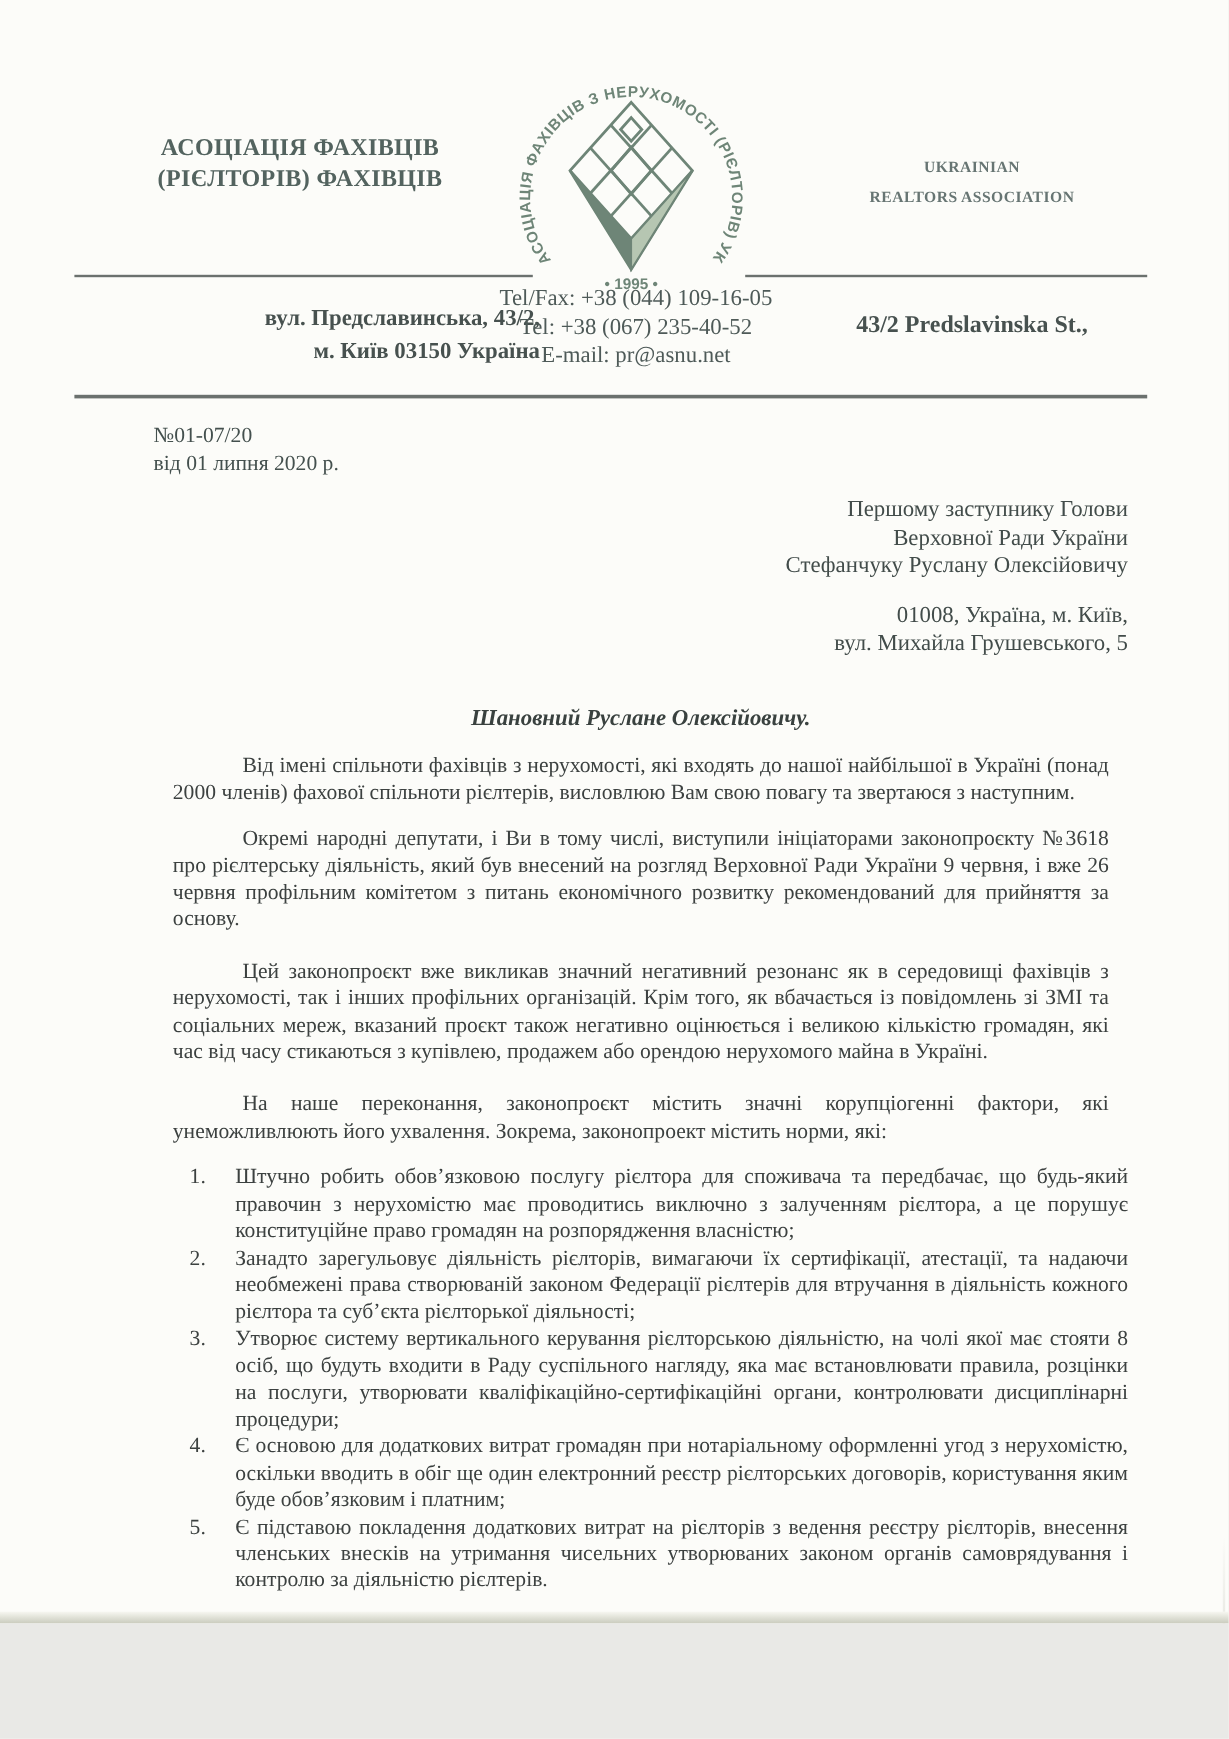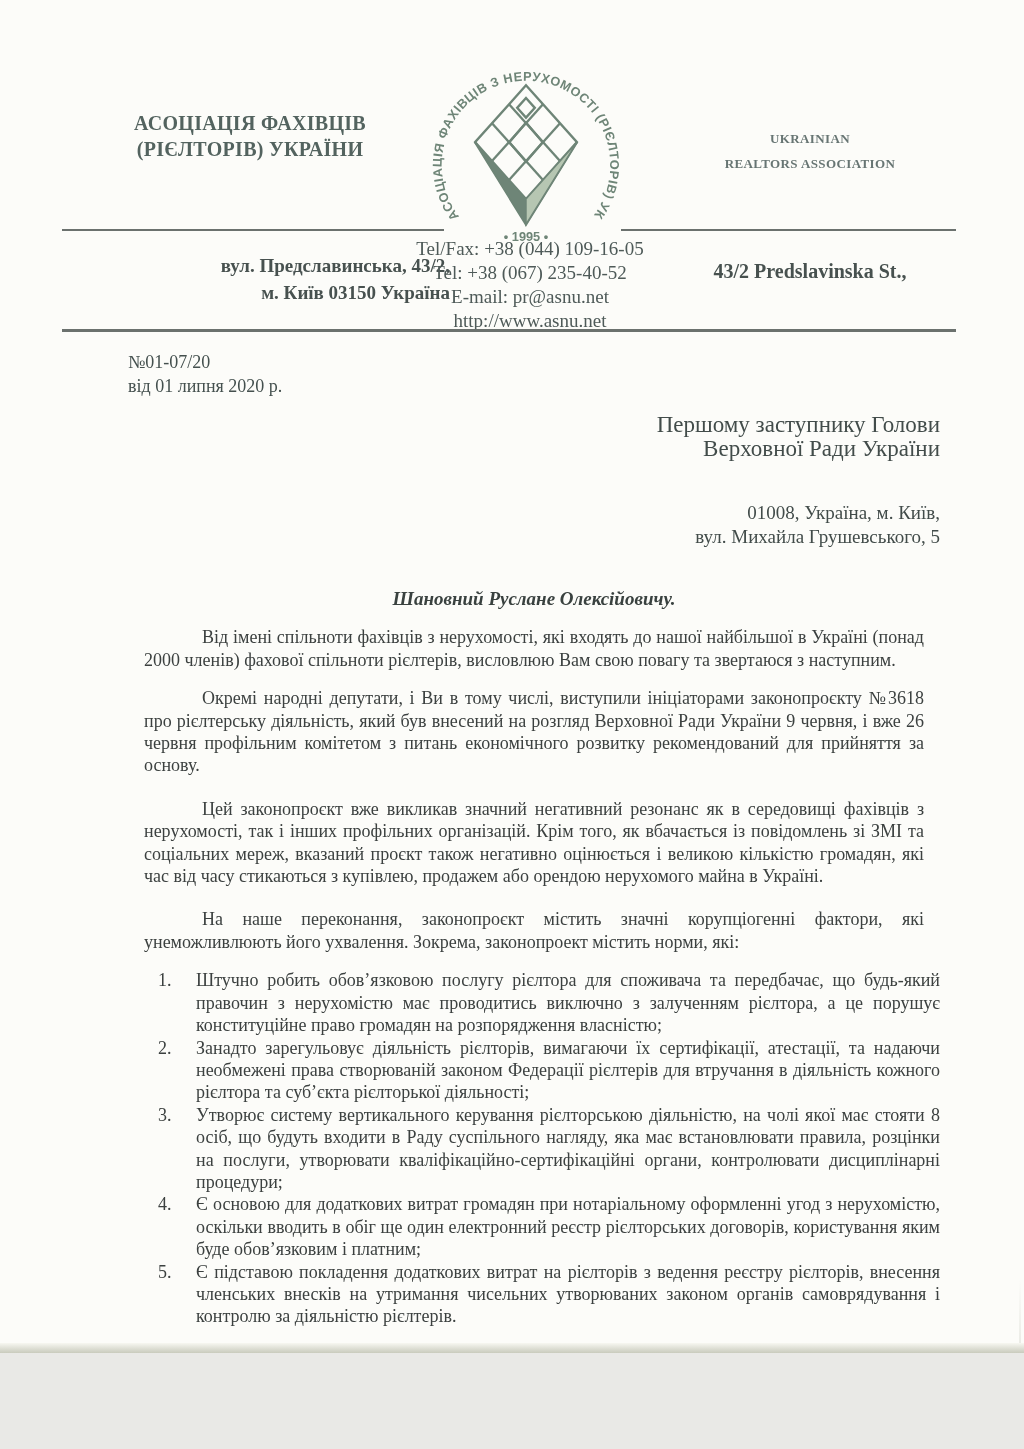--- a/index.html
+++ b/index.html
@@ -44,21 +44,21 @@
     text-align:center;font-weight:bold;font-size:20px;line-height:27px;
     color:#47514f;
   }
   
   .ref-block{
     position:absolute;left:128px;top:350px;
     font-size:18px;line-height:24px;color:#44504e;
   }
   .addressee{
     position:absolute;left:128px;top:413px;width:812px;
-    text-align:right;font-size:23px;line-height:23.5px;color:#424c4a;
+    text-align:right;font-size:19px;line-height:23.5px;color:#424c4a;
   }
   .addressee-addr{
     position:absolute;left:128px;top:501px;width:812px;
     text-align:right;font-size:19px;line-height:23.5px;color:#424c4a;
   }
   
   .letter-body{
     position:absolute;left:128px;top:588px;width:812px;
     font-size:18px;line-height:22.4px;text-align:justify;color:#3c4140;
   }
@@ -84,21 +84,21 @@
     background:linear-gradient(rgba(180,184,170,0),rgba(170,174,158,.55));
   }
 </style>
 </head>
 <body>
 
 <div class="page">
 
   <div class="org-uk">
     <div>АСОЦІАЦІЯ ФАХІВЦІВ</div>
-    <div>(РІЄЛТОРІВ) УКРАЇНИ</div>
+    <div>(РІЄЛТОРІВ) ФАХІВЦІВ</div>
   </div>
 
   <div class="logo-wrap">
     <svg viewBox="0 0 200 200">
       <defs>
         <path id="ringPath" d="M 32,168 A 86,86 0 1 1 168,168" fill="none"></path>
       </defs>
       <text font-family="Liberation Sans, sans-serif" font-size="13" font-weight="bold" fill="#6e8577" letter-spacing="0.6">
         <textPath href="#ringPath">АСОЦІАЦІЯ ФАХІВЦІВ З НЕРУХОМОСТІ (РІЄЛТОРІВ) УКРАЇНИ</textPath>
       </text>
@@ -129,37 +129,37 @@
 
   <div class="addr-uk">
     <div>вул. Предславинська, 43/2,</div>
     <div>м. Київ 03150 Україна</div>
   </div>
 
   <div class="contact-center">
     <div>Tel/Fax: +38 (044) 109-16-05</div>
     <div>Tel: +38 (067) 235-40-52</div>
     <div>E-mail: pr@asnu.net</div>
-    <div>http://www.asnu.net</div>
   </div>
 
   <div class="addr-en">
     <div>43/2 Predslavinska St.,</div>
   </div>
 
   <div class="rule rule-bottom"></div>
 
   <div class="ref-block">
     <div>№01-07/20</div>
     <div>від 01 липня 2020 р.</div>
   </div>
 
   <div class="addressee">
     <div>Першому заступнику Голови</div>
     <div>Верховної Ради України</div>
+    <div>Стефанчуку Руслану Олексійовичу</div>
   </div>
   <div class="addressee-addr">
     <div>01008, Україна, м. Київ,</div>
     <div>вул. Михайла Грушевського, 5</div>
   </div>
 
   <div class="letter-body">
     <div class="salutation">Шановний Руслане Олексійовичу.</div>
     <p>Від імені спільноти фахівців з нерухомості, які входять до нашої найбільшої в Україні (понад 2000 членів) фахової спільноти рієлтерів, висловлюю Вам свою повагу та звертаюся з наступним.</p>
     <p>Окремі народні депутати, і Ви в тому числі, виступили ініціаторами законопроєкту №3618 про рієлтерську діяльність, який був внесений на розгляд Верховної Ради України 9 червня, і вже 26 червня профільним комітетом з питань економічного розвитку рекомендований для прийняття за основу.</p>

